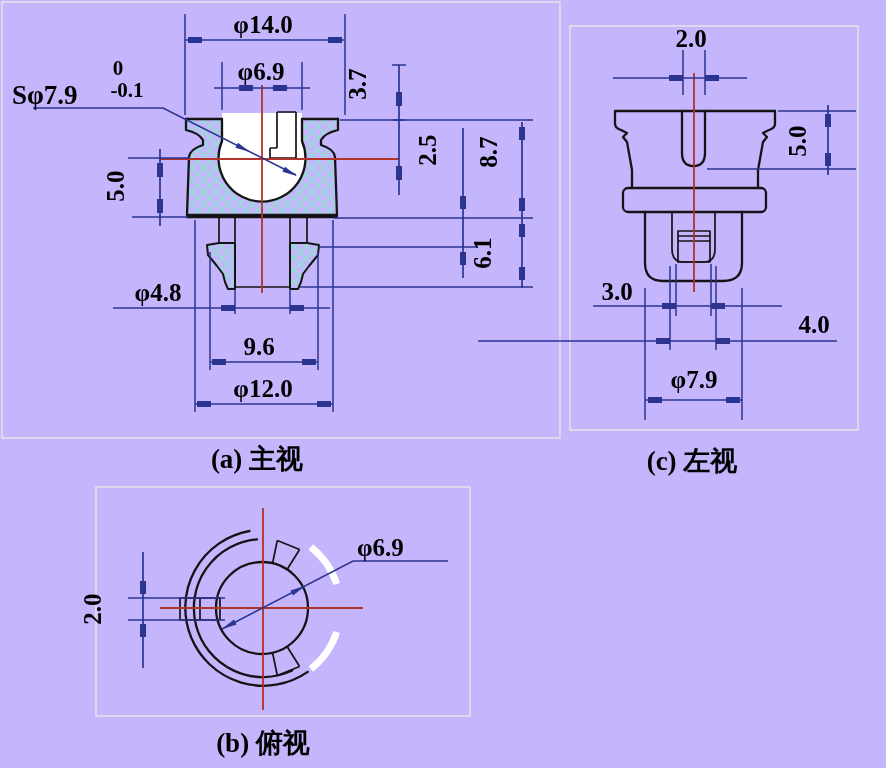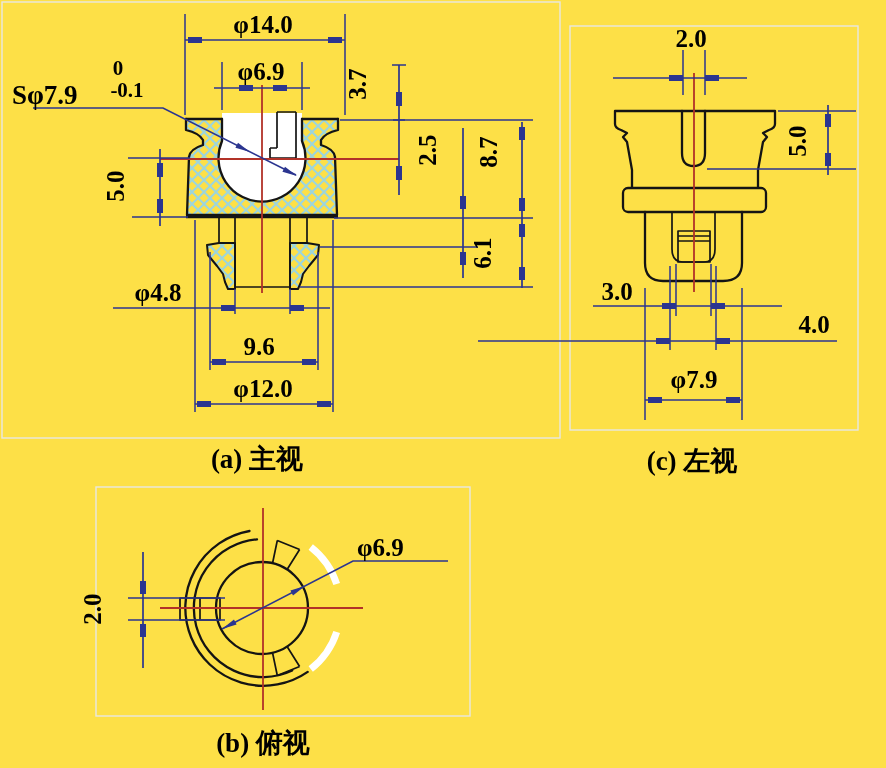--- a/index.html
+++ b/index.html
@@ -2,21 +2,21 @@
 <html style="--dimension: #2b3590; --centerline: #b23228; --hatch: #9dd5db; --outline: #141414;"><head>
 <meta charset="utf-8">
 <style>
   :root{
     --dimension:#2b3590;
     --centerline:#b23228;
     --hatch:#9dd5db;
     --outline:#141414;
   }
   html,body{margin:0;padding:0;background:#fff;}
-  .stage{width:886px;height:768px;position:relative;background:#fde047;font-family:"Liberation Serif","DejaVu Serif",serif;}
+  .stage{width:886px;height:768px;position:relative;background:#c4b5fd;font-family:"Liberation Serif","DejaVu Serif",serif;}
   svg{display:block;}
   .dl{stroke:var(--dimension);stroke-width:1.7;fill:none;}
   .dlt{stroke:var(--dimension);stroke-width:1.5;fill:none;}
   .blob{fill:var(--dimension);stroke:none;}
   .red{stroke:var(--centerline);stroke-width:1.8;fill:none;}
   .ol{stroke:var(--outline);stroke-width:2.3;fill:none;stroke-linejoin:round;stroke-linecap:round;}
   .olt{stroke:var(--outline);stroke-width:1.7;fill:none;stroke-linejoin:round;}
   .thick{stroke:var(--outline);stroke-width:4.5;fill:none;}
   .hf{fill:url(#xh);stroke:none;}
   .hfs{fill:url(#xh);stroke:var(--outline);stroke-width:2;stroke-linejoin:round;}

